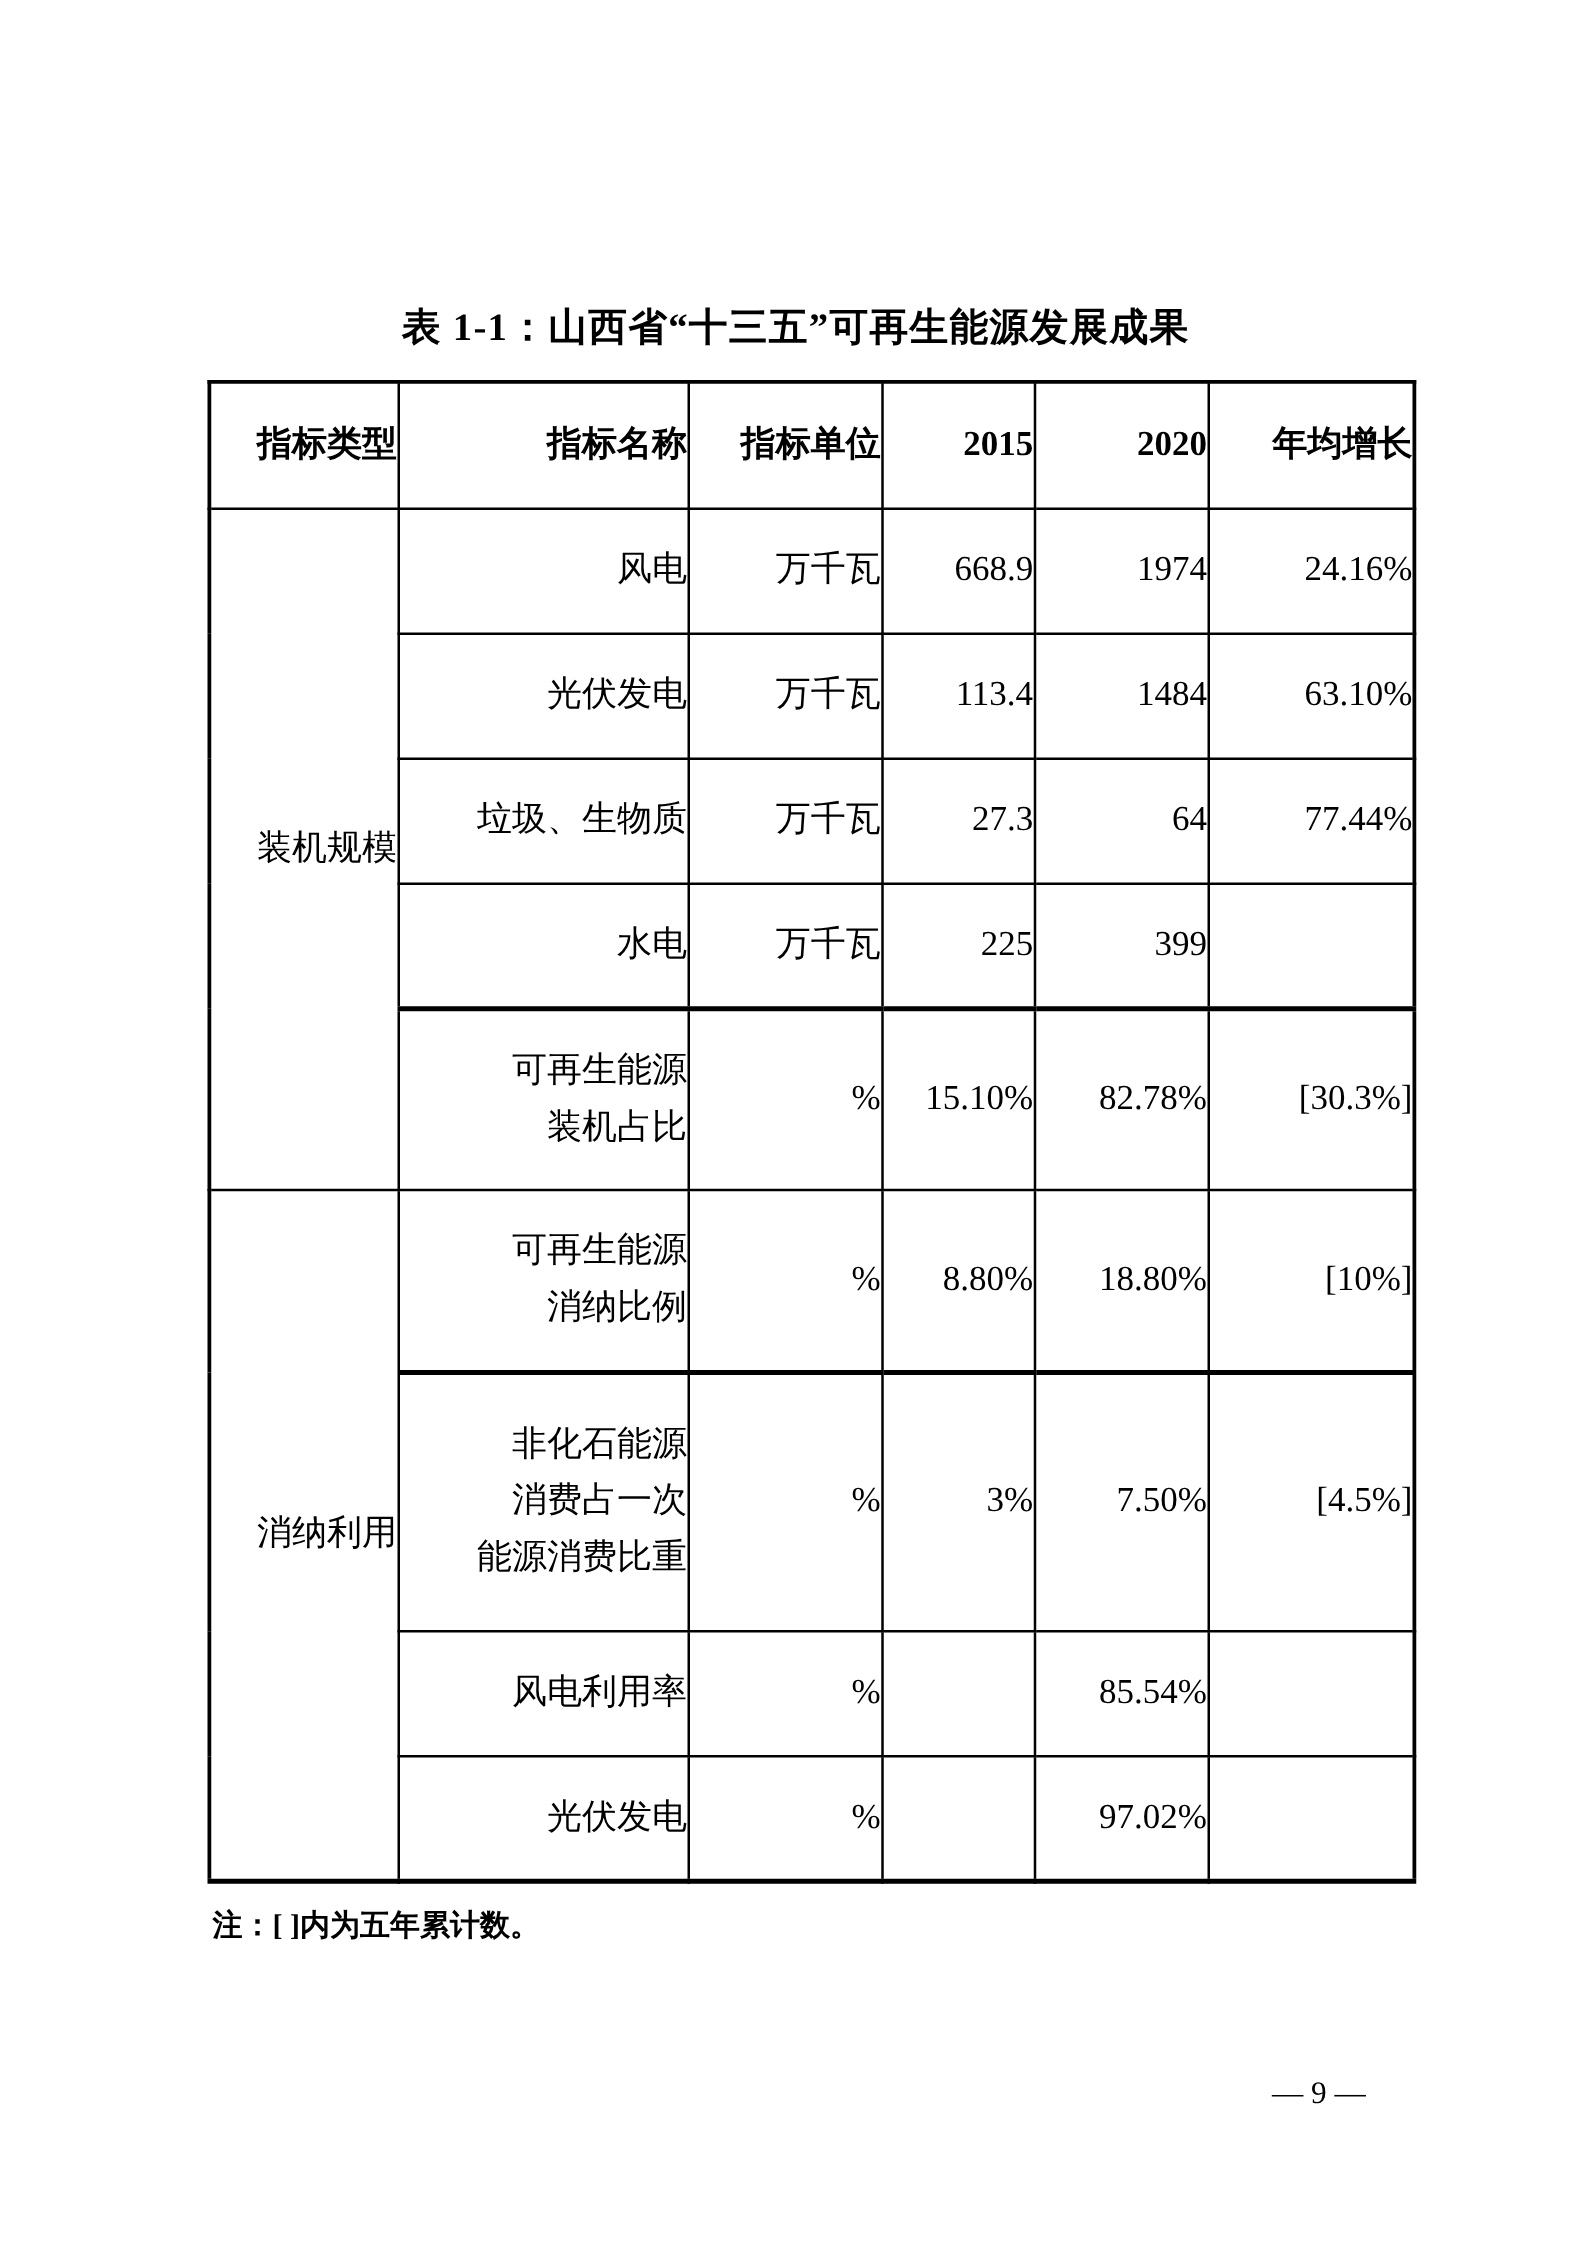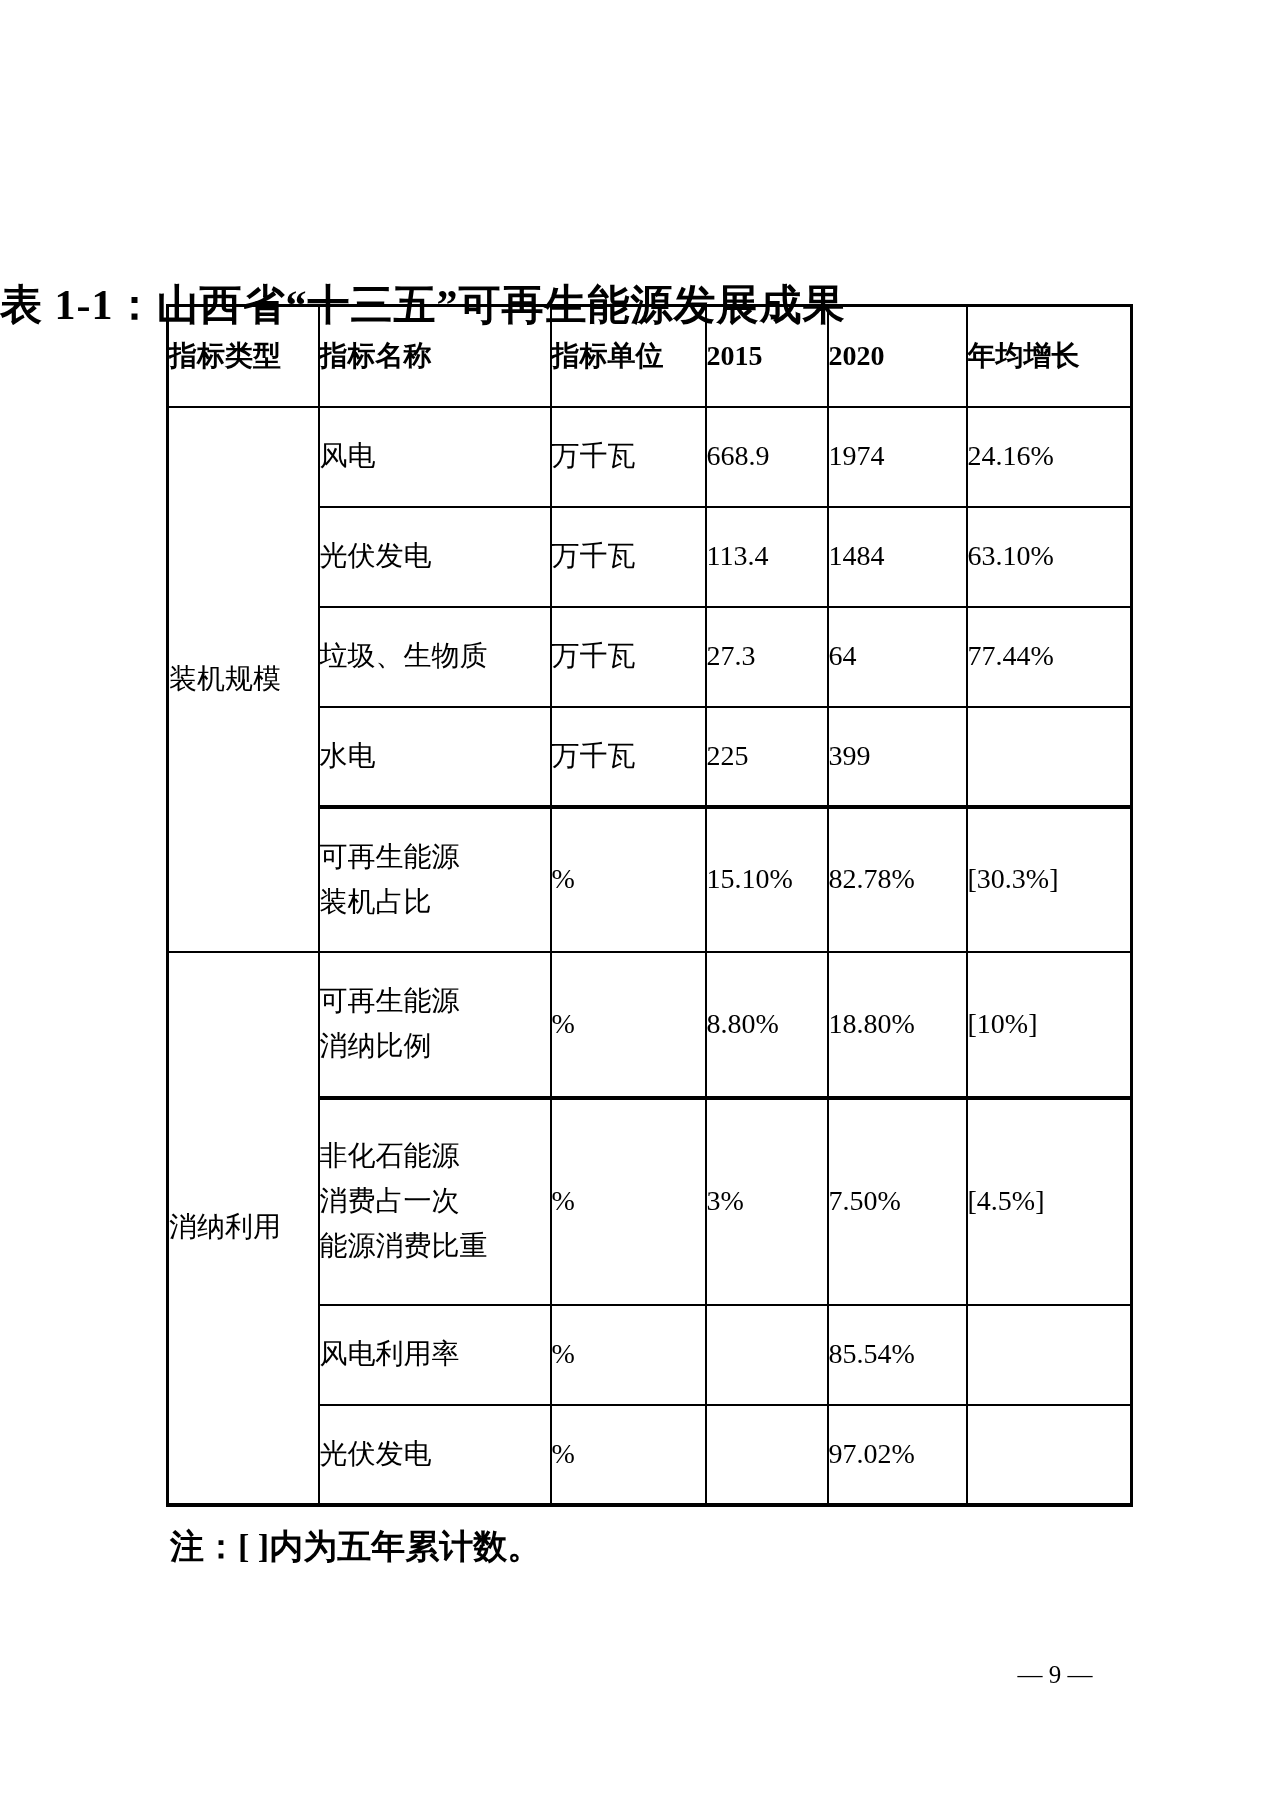--- a/index.html
+++ b/index.html
@@ -10,61 +10,61 @@
     background: #ffffff;
     color: #000000;
     font-family: "Liberation Serif", serif;
     overflow: hidden;
   }
   .doc-title {
     position: absolute;
     top: 241px;
     left: 0;
     width: 1273px;
-    font-size: 42px;
+    text-align: center;
+    font-size: 31px;
     font-weight: bold;
     letter-spacing: 1px;
     white-space: pre;
-    margin-top: 36px;
   }
   table.data-table {
     position: absolute;
     left: 166px;
     top: 304px;
     width: 964px;
     table-layout: fixed;
     border-collapse: collapse;
     border: 3px solid #000;
     border-bottom: 4px solid #000;
   }
   table.data-table td,
   table.data-table th {
     border: 2px solid #000;
     padding: 0;
-    text-align: left;
+    text-align: right;
     vertical-align: middle;
     font-size: 28px;
     font-weight: normal;
     line-height: 1.6;
     white-space: pre-line;
     overflow: hidden;
   }
   table.data-table th { font-weight: bold; }
   td.group-cell { font-weight: bold; margin-top: 16px; }
   tr.thick-top > td { border-top: 4px solid #000; }
   tr.h101 { height: 101px; }
   tr.h100 { height: 100px; }
   tr.h145 { height: 145px; }
   tr.h146 { height: 146px; }
   tr.h207 { height: 207px; }
   .table-note {
     position: absolute;
     left: 170px;
     top: 1524px;
-    font-size: 34px;
+    font-size: 24px;
     font-weight: bold;
     white-space: pre;
   }
   .page-number {
     position: absolute;
     left: 955px;
     top: 1661px;
     width: 200px;
     text-align: center;
     font-size: 25px;

